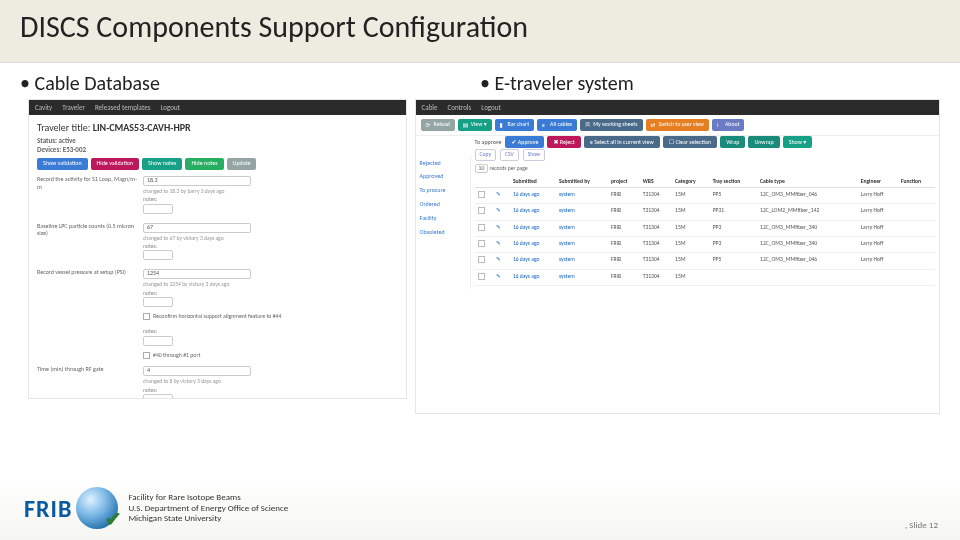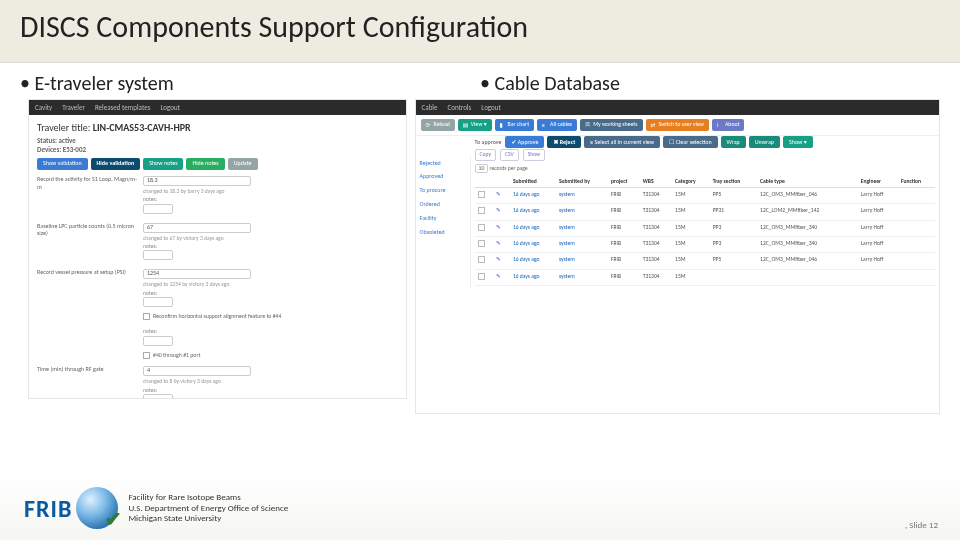--- a/index.html
+++ b/index.html
@@ -16,21 +16,21 @@
   .shot.right { width: 576px; height: 315px; }
   .navbar { background: #2b2b2b; color: #bbb; padding: 3px 6px; display: flex; gap: 10px; font-size: 7px; }
   .navbar span { cursor: default; }
   .trav-body { padding: 6px 8px; }
   .trav-title { font-size: 10px; color: #333; margin-bottom: 2px; }
   .trav-status, .trav-dev { font-size: 7px; color: #666; font-weight: 600; }
   .btnrow { display: flex; gap: 3px; margin: 4px 0 6px; }
   .minibtn { padding: 2px 6px; border-radius: 2px; color: #fff; font-size: 6px; }
   .b-blue { background: #3a7bd5; }
   .b-teal { background: #16a085; }
-  .b-red  { background: #0c4a6e; font-weight: bold; }
+  .b-red  { background: #be185d; }
   .b-gray { background: #95a5a6; }
   .b-green{ background: #27ae60; }
   .b-orange{ background:#e67e22; }
   .b-steel{ background:#4a6a8a; }
   .b-slateblue{ background:#6a7bc4; }
   .b-dkteal{ background:#1a8a7a; }
   .step { display: flex; gap: 6px; margin-bottom: 5px; }
   .step-lab { width: 100px; font-size: 6px; color: #666; }
   .step-body { flex: 1; }
   .inputbox { width: 108px; height: 10px; border: 1px solid #ccc; border-radius: 2px; padding: 0 3px; font-size: 6px; color: #555; display: inline-block; margin-bottom: 2px; background: #fff; }
@@ -76,22 +76,22 @@
 </style>
 </head>
 <body>
 
 <div class="slide">
   <div class="title-band">
     <h1>DISCS Components Support Configuration</h1>
   </div>
 
   <div class="bullets">
+    <div class="col">Cable Database</div>
     <div class="col">E-traveler system</div>
-    <div class="col">Cable Database</div>
   </div>
 
   <div class="shots">
 
     <div class="shot left">
       <div class="navbar">
         <span>Cavity</span>
         <span>Traveler</span>
         <span>Released templates</span>
         <span>Logout</span>

